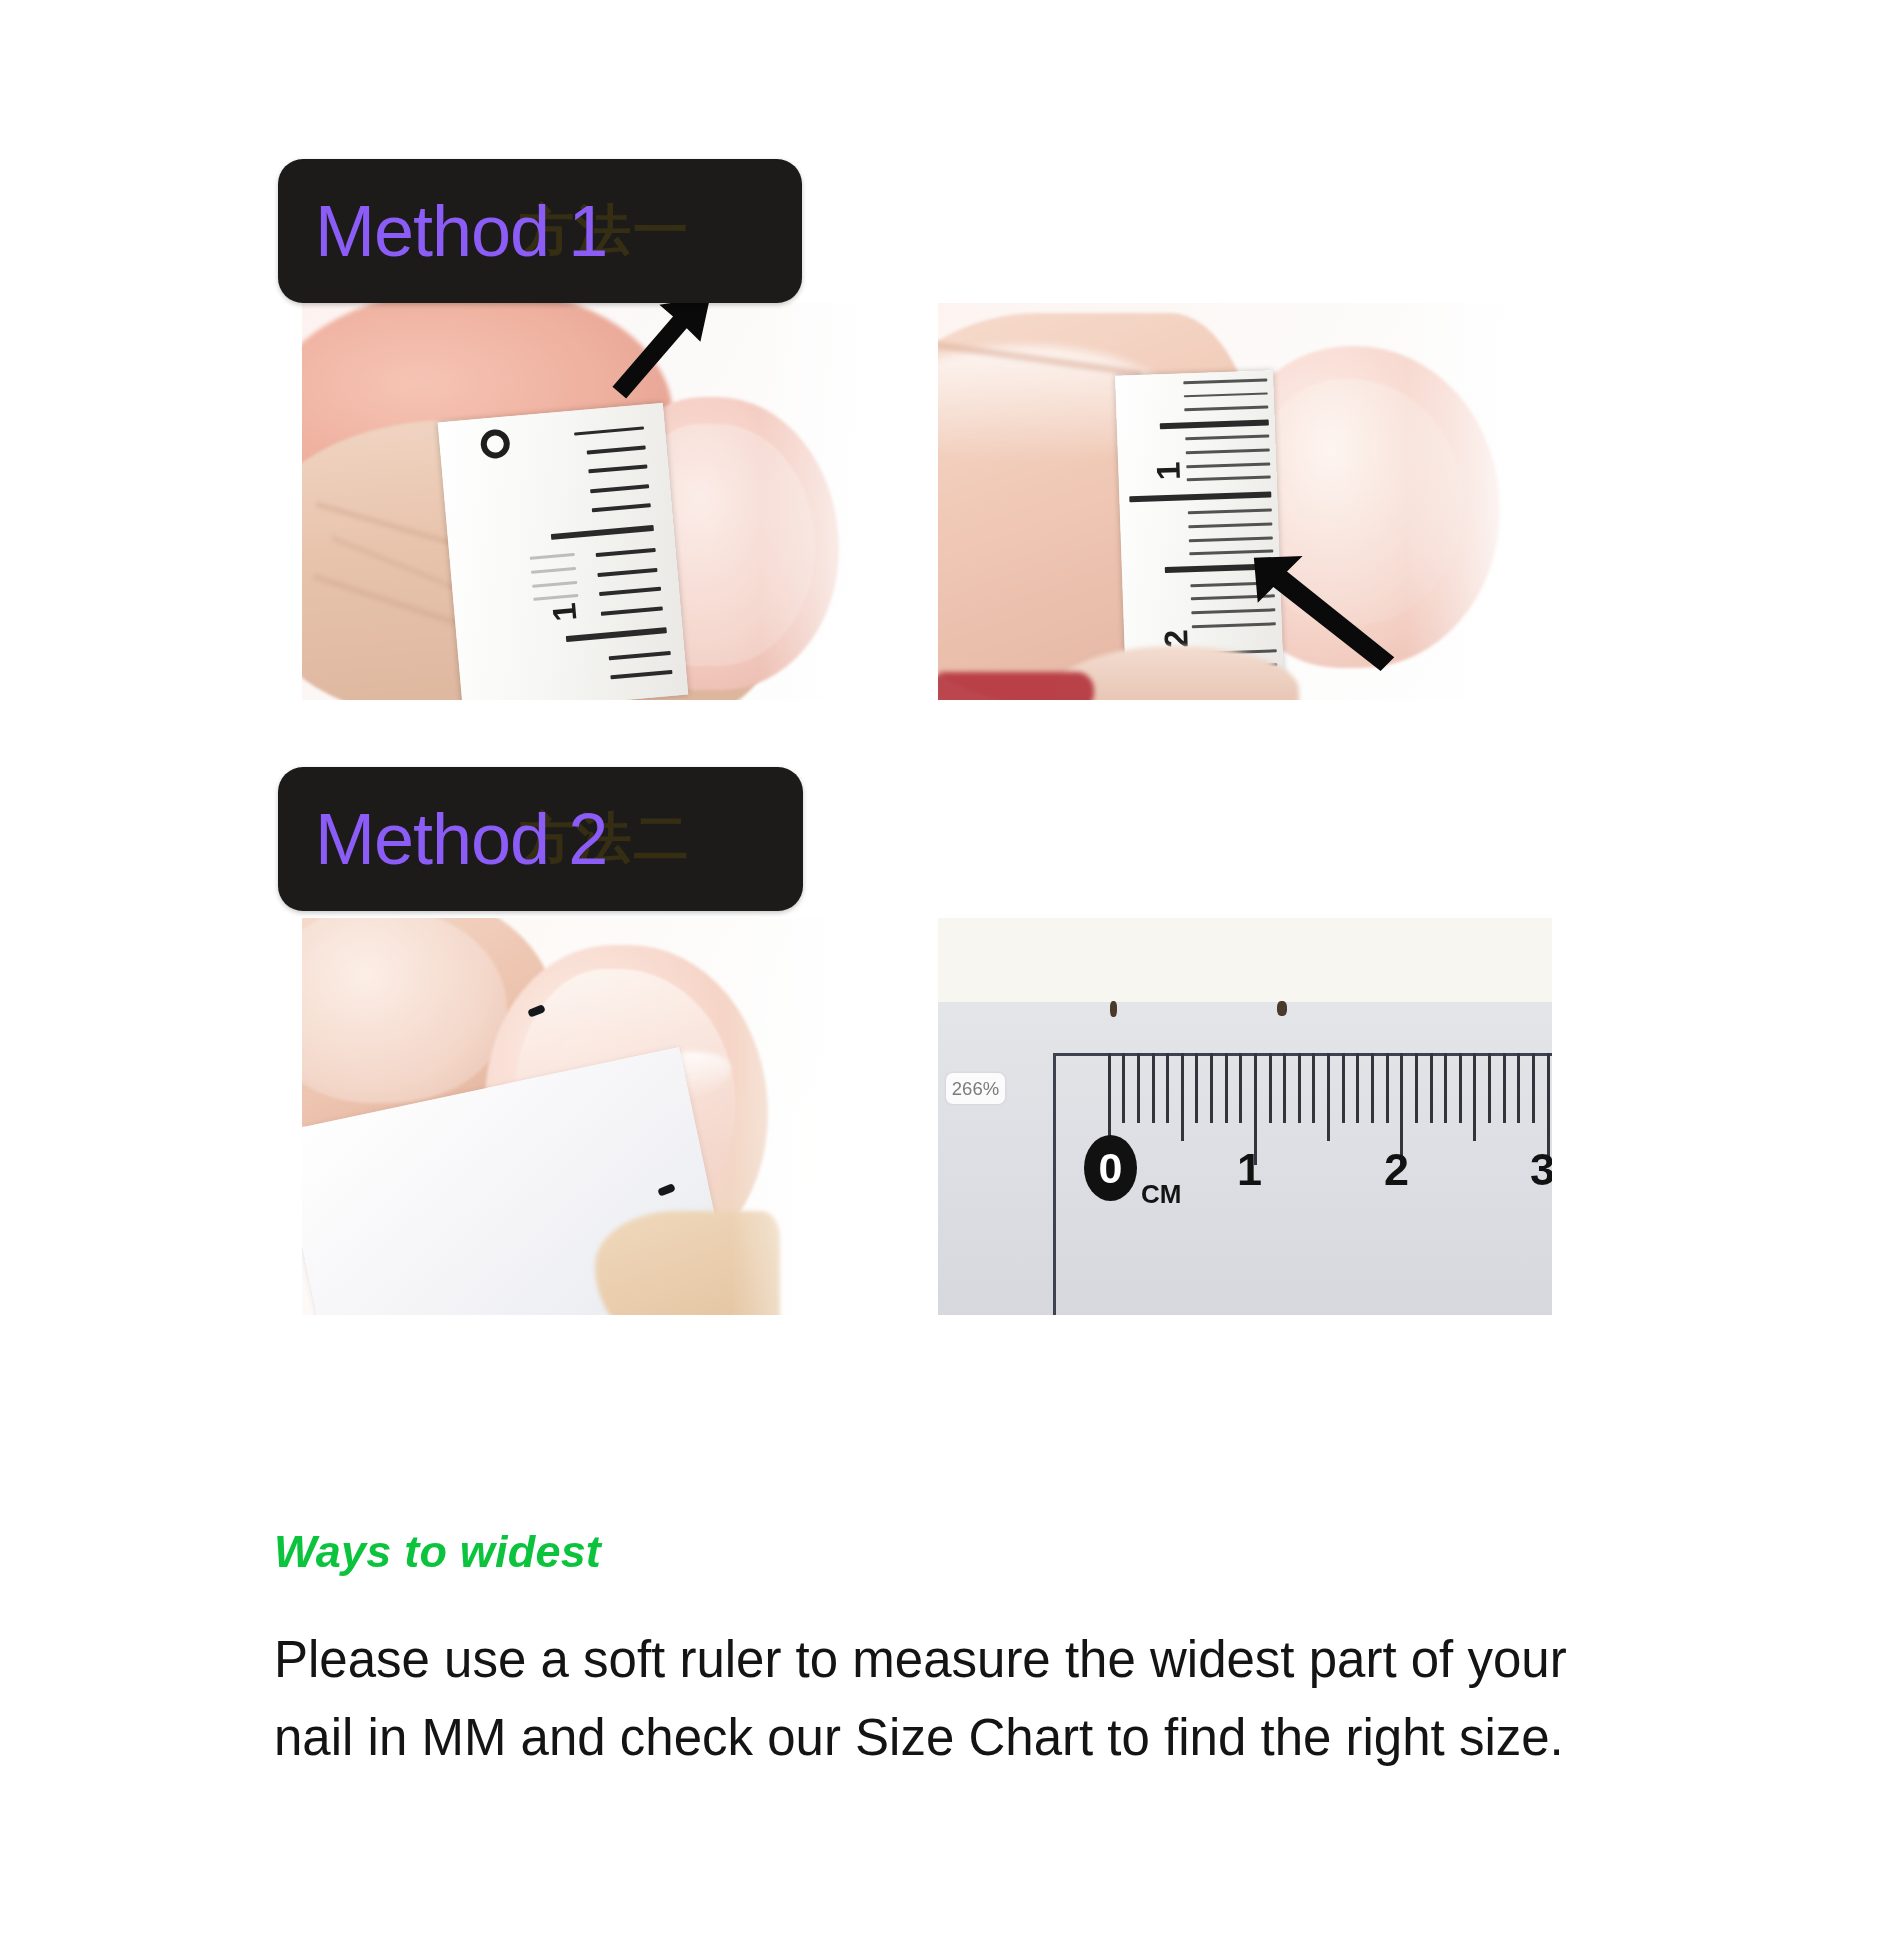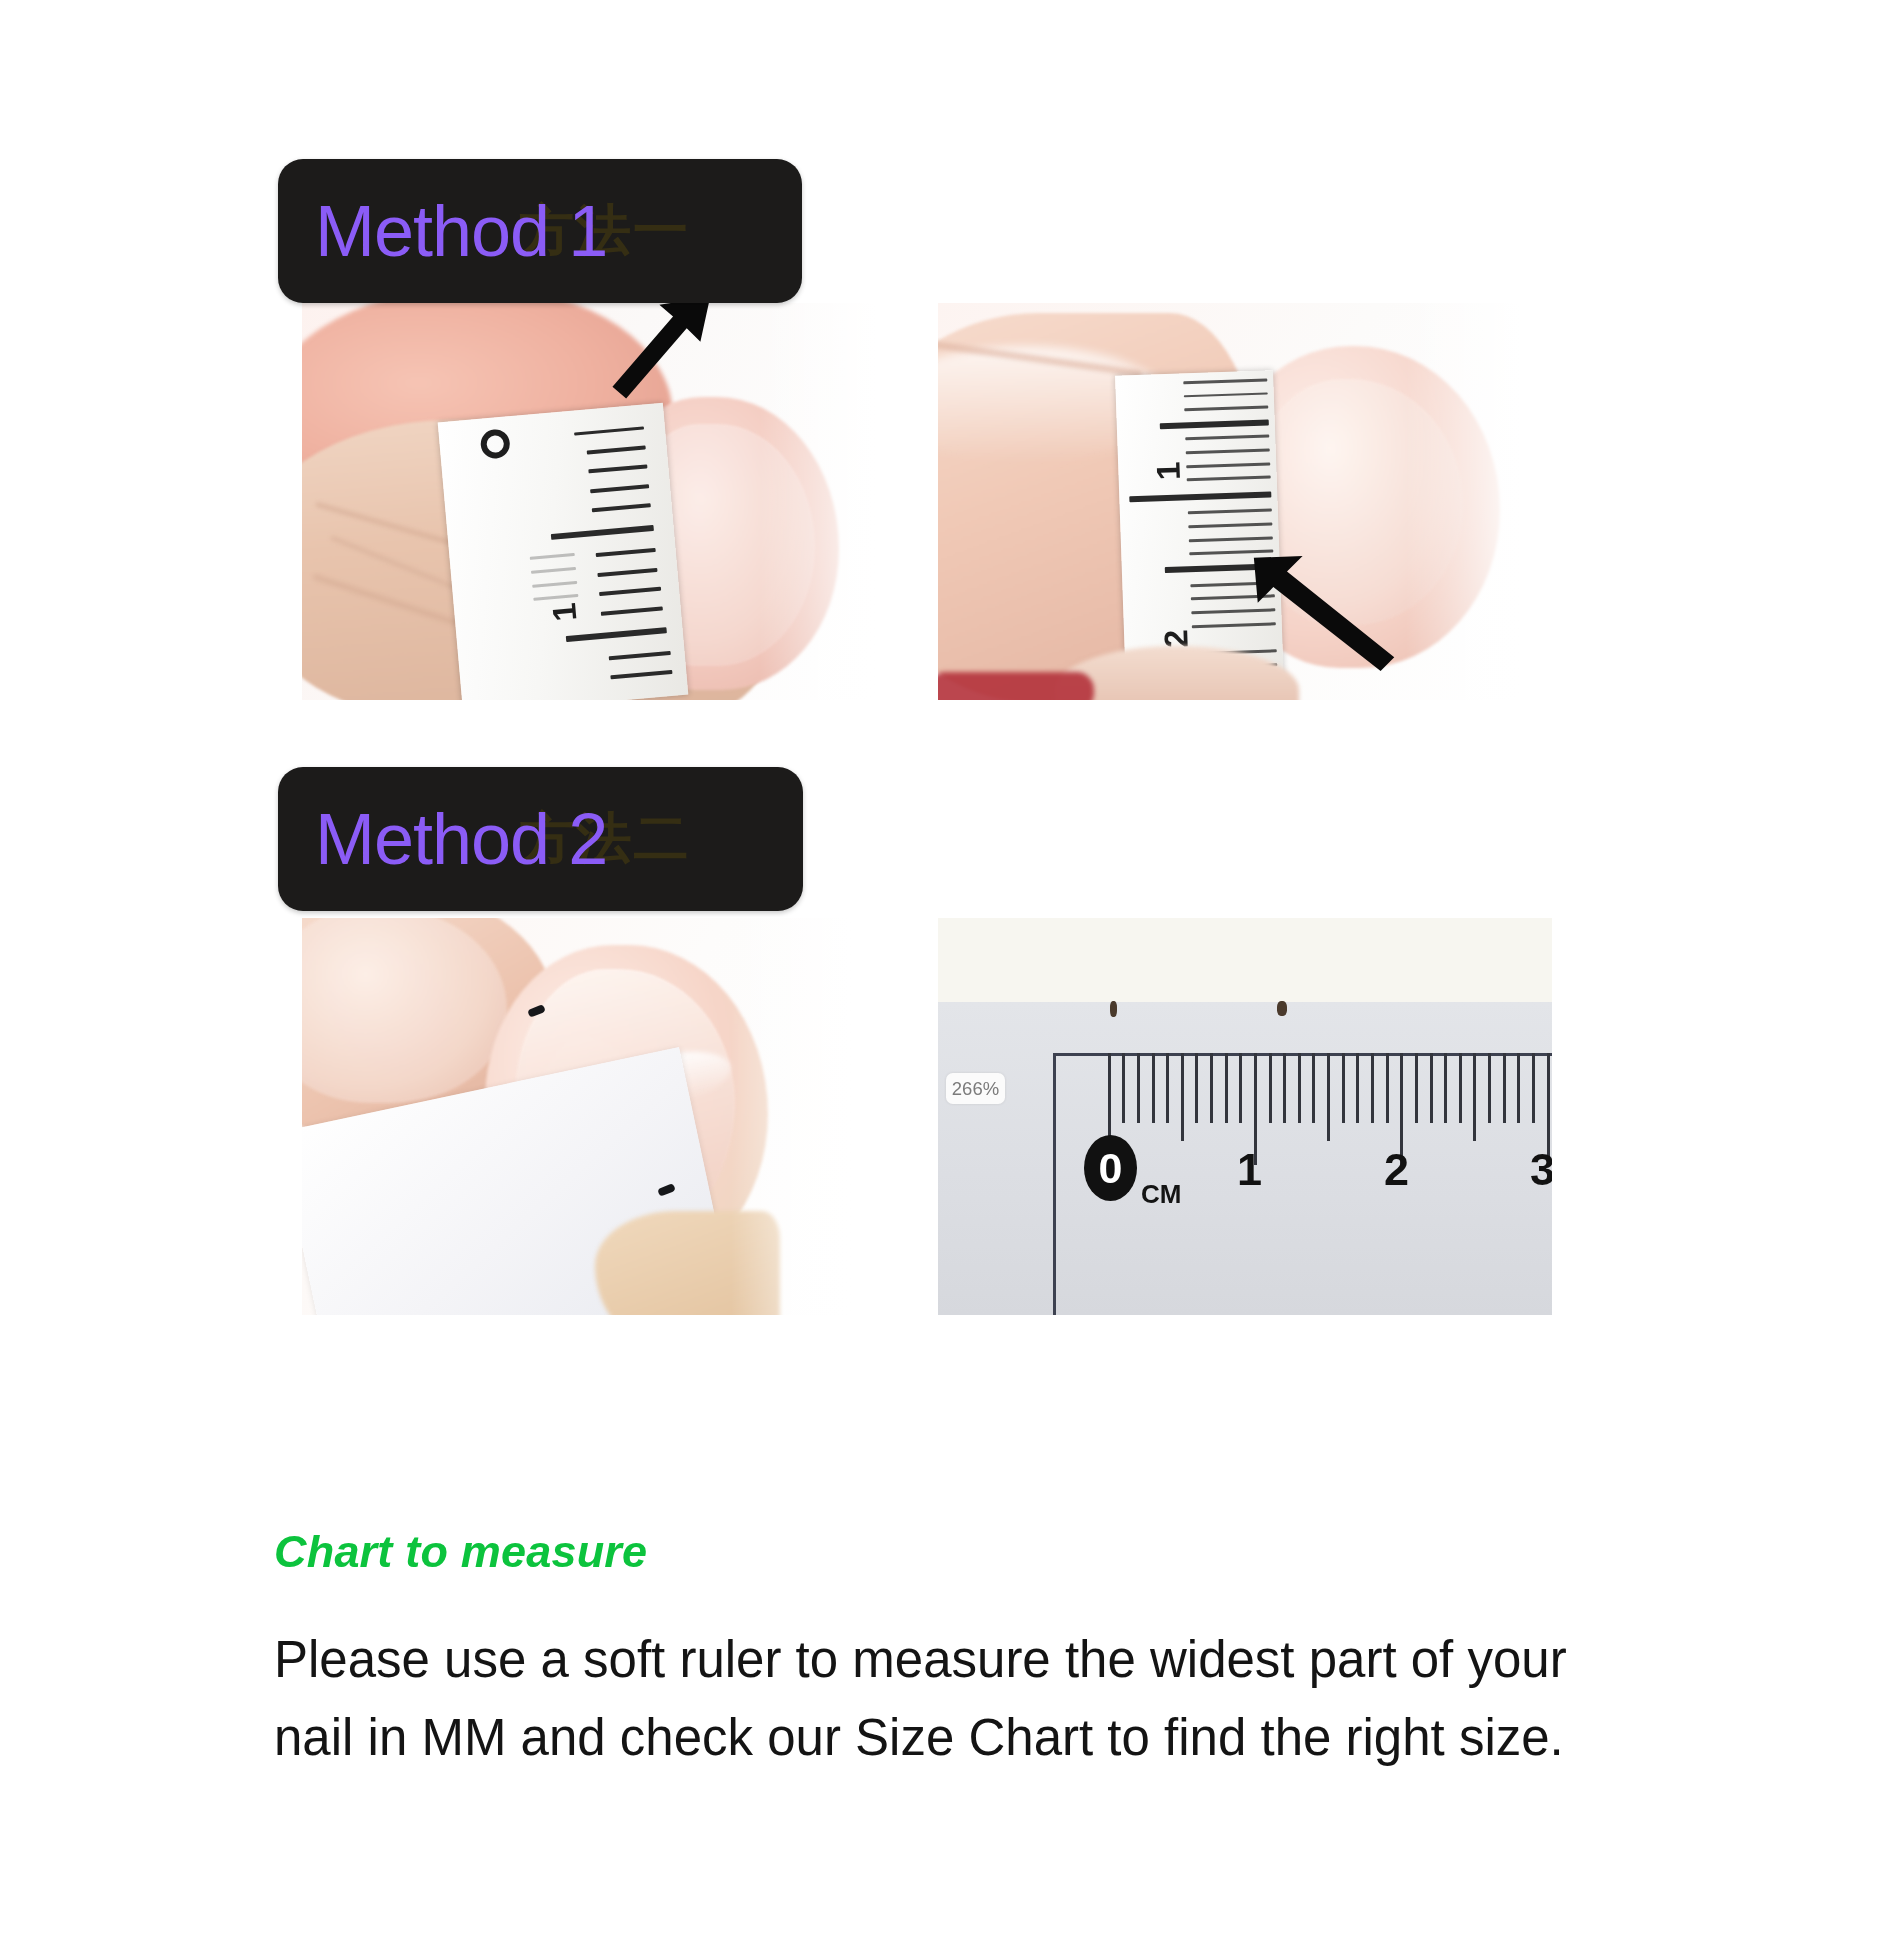--- a/index.html
+++ b/index.html
@@ -386,18 +386,18 @@
     <div class="rnum" style="left:592px; top:226px;">3</div>
   </div>
 
   <div class="method-badge" style="left:278px; top:767px; width:525px; height:144px;">
     <span class="bg-ghost">方法二</span>
     <span class="label">Method 2</span>
   </div>
 
   <div class="zoom-chip" style="left:898px; top:1073px; width:59px; height:31px;margin-left:48px;">266%</div>
 
-  <div class="heading" style="left:274px; top:1526px;">Chart to measure</div>
+  <div class="heading" style="left:274px; top:1526px;">Ways to widest</div>
 
   <div class="body-copy" style="left:274px; top:1621px; width:1356px;">Please use a soft ruler to measure the widest part of your nail in MM and check our Size Chart to find the right size.</div>
 
 </div>
 
 
 </body></html>

